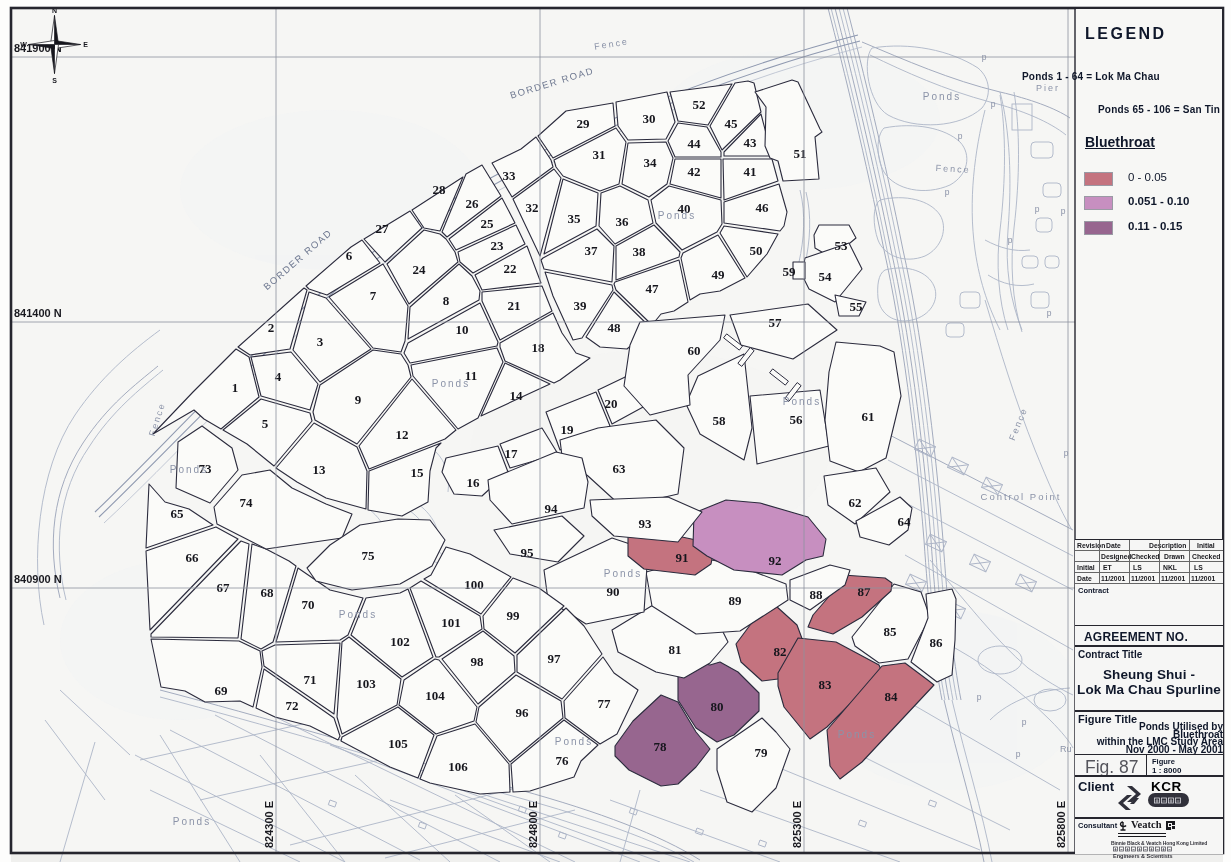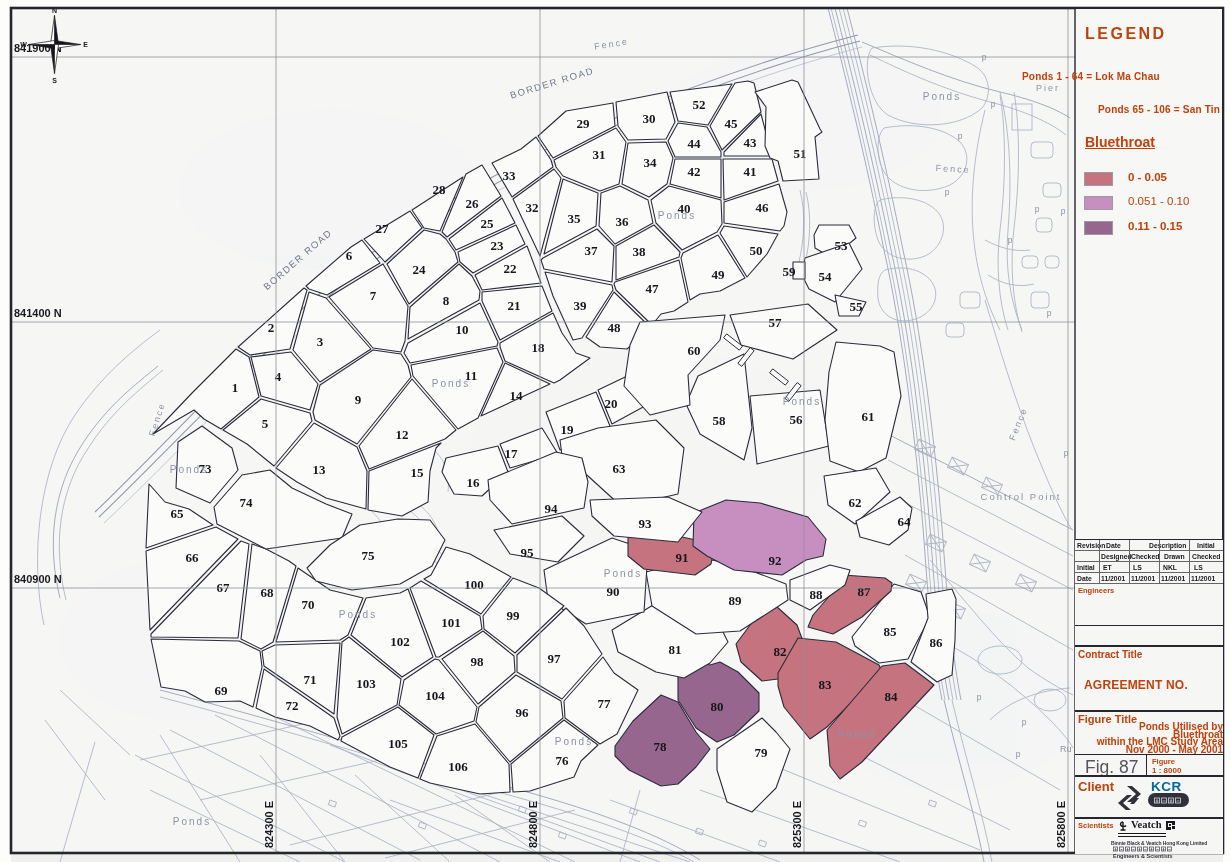--- a/index.html
+++ b/index.html
@@ -1,17 +1,17 @@
 <!DOCTYPE html>
 <html><head><meta charset="utf-8"><title>Fig 87</title>
 <style>
 html,body{margin:0;padding:0;background:#ffffff;}
 #page{position:relative;width:1231px;height:862px;overflow:hidden;background:#f6f6f4;font-family:"Liberation Sans",sans-serif;}
 .abs{position:absolute;}
-.tb{color:#c2410c;}
+.tb{color:#0f172a;}
 </style></head>
 <body>
 <div id="page">
 <svg width="1231" height="862" viewBox="0 0 1231 862" style="position:absolute;top:0;left:0">
 <rect width="1231" height="862" fill="#f6f6f4"></rect>
 <rect x="0" y="0" width="1231" height="8" fill="#fdfdfc"></rect>
       <rect x="0" y="853" width="1231" height="9" fill="#f0f0ee"></rect>
 <rect x="0" y="0" width="11" height="862" fill="#fdfdfc"></rect>
       <rect x="1223" y="0" width="8" height="862" fill="#fdfdfc"></rect>
 <g opacity="0.3">
@@ -644,24 +644,24 @@
 
 <div class="abs tb" style="left:1085px;top:25px;font-size:16px;font-weight:bold;letter-spacing:2.5px;">LEGEND</div>
 
 <div class="abs tb" style="left:1022px;top:71px;font-size:10px;font-weight:bold;letter-spacing:0.2px;white-space:nowrap;">Ponds 1 - 64 = Lok Ma Chau</div>
 
 <div class="abs tb" style="left:1085px;top:104px;font-size:10px;font-weight:bold;letter-spacing:0.2px;white-space:nowrap;margin-left:13px;">Ponds 65 - 106 = San Tin</div>
 
 <div class="abs tb" style="left:1085px;top:134px;font-size:14px;font-weight:bold;text-decoration:underline;">Bluethroat</div>
 
 <div class="abs" style="left:1084px;top:172px;width:27px;height:12px;background:#c4737f;border:1px solid #9a9aa4;"></div>
-<div class="abs tb" style="left:1128px;top:171px;font-size:11.5px;font-weight:bold;">0 - 0.05</div>
+<div class="abs tb" style="left:1128px;top:171px;font-size:11.5px;font-weight:normal;">0 - 0.05</div>
 
 <div class="abs" style="left:1084px;top:196px;width:27px;height:12px;background:#c78fc0;border:1px solid #9a9aa4;"></div>
-<div class="abs tb" style="left:1128px;top:195px;font-size:11.5px;font-weight:normal;">0.051 - 0.10</div>
+<div class="abs tb" style="left:1128px;top:195px;font-size:11.5px;font-weight:bold;">0.051 - 0.10</div>
 
 <div class="abs" style="left:1084px;top:221px;width:27px;height:12px;background:#97668f;border:1px solid #9a9aa4;"></div>
 <div class="abs tb" style="left:1128px;top:220px;font-size:11.5px;font-weight:bold;">0.11 - 0.15</div>
 
 <div class="abs" style="left:1075px;top:539px;width:148px;height:314px;background:#f6f6f5;border-top:1.5px solid #26262e;font-family:'Liberation Sans',sans-serif;">
 
   <div class="abs" style="left:0;top:0;width:148px;height:44px;font-size:6.8px;color:#17171c;font-weight:bold;">
     <div class="abs" style="left:0;top:0;width:148px;height:10px;border-bottom:1px solid #666;">
       <span class="abs" style="left:2px;top:2px;">Revision</span>
           <span class="abs" style="left:31px;top:2px;">Date</span>
@@ -687,67 +687,68 @@
           <span class="abs" style="left:56px;top:2px;">11/2001</span>
           <span class="abs" style="left:86px;top:2px;">11/2001</span>
           <span class="abs" style="left:116px;top:2px;">11/2001</span>
     </div>
     <div class="abs" style="left:24px;top:0;width:1px;height:44px;background:#666;"></div>
     <div class="abs" style="left:54px;top:0;width:1px;height:44px;background:#666;"></div>
     <div class="abs" style="left:84px;top:0;width:1px;height:44px;background:#666;"></div>
     <div class="abs" style="left:114px;top:0;width:1px;height:44px;background:#666;"></div>
   </div>
 
-  <div class="abs tb" style="left:3px;top:46px;font-size:7.5px;font-weight:bold;">Engineers</div>
+  <div class="abs tb" style="left:3px;top:46px;font-size:7.5px;font-weight:bold;">Contract</div>
   <div class="abs" style="left:0;top:85px;width:148px;height:1px;background:#26262e;"></div>
 
-  <div class="abs tb" style="left:9px;top:90px;font-size:12px;font-weight:bold;letter-spacing:0.2px;margin-top:48px;">AGREEMENT NO.</div>
+  <div class="abs tb" style="left:9px;top:90px;font-size:12px;font-weight:bold;letter-spacing:0.2px;">AGREEMENT NO.</div>
   <div class="abs" style="left:0;top:105px;width:148px;height:1.5px;background:#26262e;"></div>
 
   <div class="abs tb" style="left:3px;top:109px;font-size:10px;font-weight:bold;">Contract Title</div>
+  <div class="abs tb" style="left:0;top:127px;width:148px;text-align:center;font-size:13.5px;font-weight:bold;line-height:15px;letter-spacing:0.1px;">Sheung Shui -<br>Lok Ma Chau Spurline</div>
   <div class="abs" style="left:0;top:170px;width:148px;height:1.5px;background:#26262e;"></div>
 
   <div class="abs tb" style="left:3px;top:173px;font-size:11px;font-weight:bold;">Figure Title</div>
   <div class="abs tb" style="left:0;top:183px;width:148px;text-align:right;font-size:10px;font-weight:bold;line-height:7.5px;">Ponds Utilised by<br>Bluethroat<br>within the LMC Study Area<br>Nov 2000 - May 2001</div>
   <div class="abs" style="left:0;top:214px;width:148px;height:1px;background:#26262e;"></div>
 
   <div class="abs" style="left:10px;top:217px;font-size:17.5px;color:#55555c;">Fig. 87</div>
   <div class="abs" style="left:71px;top:214px;width:1px;height:21px;background:#26262e;"></div>
   <div class="abs tb" style="left:77px;top:217px;font-size:7.5px;font-weight:bold;">Figure</div>
   <div class="abs tb" style="left:77px;top:226px;font-size:8px;font-weight:bold;">1 : 8000</div>
   <div class="abs" style="left:0;top:235px;width:148px;height:1.5px;background:#26262e;"></div>
 
   <div class="abs tb" style="left:3px;top:239px;font-size:13px;font-weight:bold;">Client</div>
 
   <svg class="abs" style="left:42px;top:244px;" width="30" height="26" viewBox="0 0 30 26">
     <path d="M10,11 L1,19 L10,27 L15,27 L6,19 L15,11 Z" fill="#30303a"></path>
     <path d="M13,20 L18,14 L22,14 L17,20 Z" fill="#30303a"></path>
     <path d="M15,2 L24,10 L15,18 L10,18 L19,10 L10,2 Z" fill="#30303a"></path>
   </svg>
 
-  <div class="abs" style="left:76px;top:239px;font-size:13.5px;font-weight:bold;color:#0369a1;letter-spacing:0.5px;">KCR</div>
+  <div class="abs" style="left:76px;top:239px;font-size:13.5px;font-weight:bold;color:#000000;letter-spacing:0.5px;">KCR</div>
 
   <div class="abs" style="left:73px;top:253px;width:41px;height:14px;background:#30303a;border-radius:7px;"></div>
   <div class="abs" style="left:79px;top:257px;">
         <svg width="28" height="8" viewBox="0 0 28 8" style="display:block">
           <rect x="0.5" y="1" width="5" height="5" fill="none" stroke="#d8d8dc" stroke-width="0.8"></rect>
           <line x1="1.5" y1="4.0" x2="4.5" y2="4.0" stroke="#d8d8dc" stroke-width="0.7"></line>
           <line x1="3.0" y1="2" x2="3.0" y2="6" stroke="#d8d8dc" stroke-width="0.7"></line>
           <rect x="7.5" y="1" width="5" height="5" fill="none" stroke="#d8d8dc" stroke-width="0.8"></rect>
           <line x1="8.5" y1="4.0" x2="11.5" y2="4.0" stroke="#d8d8dc" stroke-width="0.7"></line>
           <rect x="14.5" y="1" width="5" height="5" fill="none" stroke="#d8d8dc" stroke-width="0.8"></rect>
           <line x1="15.5" y1="4.0" x2="18.5" y2="4.0" stroke="#d8d8dc" stroke-width="0.7"></line>
           <line x1="17.0" y1="2" x2="17.0" y2="6" stroke="#d8d8dc" stroke-width="0.7"></line>
           <rect x="21.5" y="1" width="5" height="5" fill="none" stroke="#d8d8dc" stroke-width="0.8"></rect>
           <line x1="22.5" y1="4.0" x2="25.5" y2="4.0" stroke="#d8d8dc" stroke-width="0.7"></line>
         </svg>
       </div>
   <div class="abs" style="left:0;top:277px;width:148px;height:1.5px;background:#26262e;"></div>
 
-  <div class="abs tb" style="left:3px;top:281px;font-size:7.5px;font-weight:bold;">Scientists</div>
+  <div class="abs tb" style="left:3px;top:281px;font-size:7.5px;font-weight:bold;">Consultant</div>
 
   <svg class="abs" style="left:43px;top:281px;" width="10" height="11" viewBox="0 0 10 11">
     <path d="M5,1 C2.5,1 2,3 3,4.5 C4,6 7,6 8,4.5 M5,1 L5,9 M2.5,9 L7.5,9" stroke="#17171c" stroke-width="1.4" fill="none"></path>
   </svg>
   <div class="abs" style="left:56px;top:279px;font-size:10.5px;font-weight:bold;color:#17171c;font-family:'Liberation Serif',serif;">Veatch</div>
   <div class="abs" style="left:91px;top:281px;width:9px;height:9px;background:#17171c;"></div>
   <div class="abs" style="left:92.5px;top:282.5px;width:2.5px;height:2.5px;border:0.5px solid #f2f2f2;"></div>
   <div class="abs" style="left:96px;top:285px;width:2.5px;height:2.5px;border:0.5px solid #f2f2f2;"></div>
   <div class="abs" style="left:43px;top:292.5px;width:48px;height:1.5px;background:#17171c;"></div>
   <div class="abs" style="left:43px;top:295.5px;width:48px;height:1.5px;background:#17171c;"></div>

